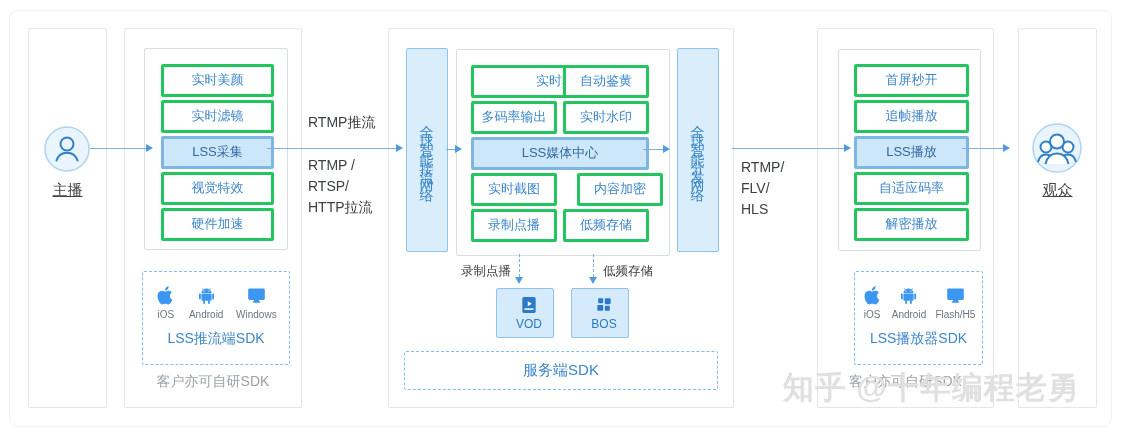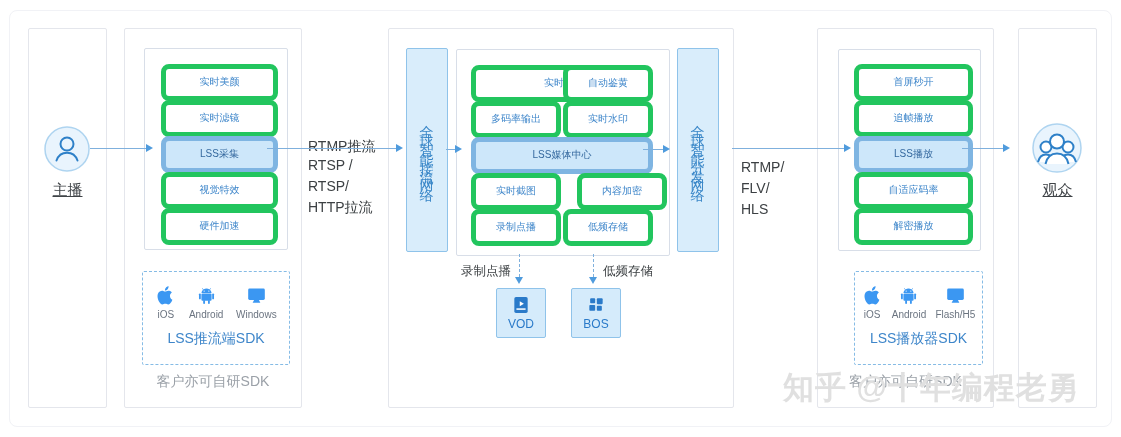--- a/index.html
+++ b/index.html
@@ -2,22 +2,22 @@
 <html><head>
 <meta charset="utf-8">
 <style>
   html,body{margin:0;padding:0;background:#fff;}
   .stage{position:relative;width:1121px;height:437px;background:#fff;overflow:hidden;
          font-family:"Liberation Sans",sans-serif;}
   .card{position:absolute;left:9px;top:10px;width:1101px;height:415px;
         border:1px solid #f1f2f6;border-radius:8px;}
   .panel{position:absolute;border:1px solid #e4e6ec;border-radius:2px;background:#fff;}
   .inner{position:absolute;border:1px solid #d8dee8;background:#fff;border-radius:2px;}
-  .item{position:absolute;border:5px solid #22c55e;color:#3e86ca;font-size:10px;line-height:25px;
-        text-align:center;background:#fff;white-space:nowrap;overflow:hidden;border-radius:8px;}
+  .item{position:absolute;border:3px solid #22c55e;color:#3e86ca;font-size:13px;line-height:25px;
+        text-align:center;background:#fff;white-space:nowrap;overflow:hidden;border-radius:2px;}
   .item.hl{background:#cde7fa;border-color:#7fb5e2;color:#34689e;}
   .strip{position:absolute;background:#d9edfb;border:1px solid #8fc3ea;border-radius:2px;
          display:flex;align-items:center;justify-content:center;}
   .strip span{writing-mode:vertical-rl;text-orientation:upright;font-size:14px;color:#3a87c8;
          letter-spacing:9px;line-height:1;}
   .dashbox{position:absolute;border:1px dashed #85bbe5;background:#fff;border-radius:2px;}
   .hline{position:absolute;height:1px;background:#7fb0dd;z-index:5;}
   .arr-r{position:absolute;width:0;height:0;border-top:4px solid transparent;
          border-bottom:4px solid transparent;border-left:7px solid #4f9bdd;z-index:6;}
   .arr-d{position:absolute;width:0;height:0;border-left:4px solid transparent;
@@ -26,21 +26,21 @@
   .flowlabel{position:absolute;font-size:14px;color:#3c4043;line-height:21px;white-space:nowrap;}
   .flowlabel div{display:block;}
   .smalllbl{position:absolute;font-size:12.5px;color:#3c4043;white-space:nowrap;}
   .caption{position:absolute;font-size:14px;color:#9ba1a8;text-align:center;white-space:nowrap;}
   .plat{position:absolute;display:flex;justify-content:space-around;}
   .plat .p{display:flex;flex-direction:column;align-items:center;gap:3px;}
   .plat .p .lbl{font-size:10px;color:#6b7480;}
   .sdklbl{position:absolute;width:100%;text-align:center;font-size:14px;color:#3e86ca;}
   .store{position:absolute;width:48px;height:48px;background:#d5ebfb;border:1px solid #8fc3ea;
          border-radius:2px;display:flex;flex-direction:column;align-items:center;
-         justify-content:center;gap:2px;}
+         justify-content:center;gap:2px;padding-left:8px;}
   .store .lbl{font-size:12px;color:#2a7ac9;}
   .nodelbl{position:absolute;width:100%;text-align:center;font-size:15px;color:#3f4347;text-decoration:underline;}
   .wm{position:absolute;left:783px;top:367px;font-size:31px;font-weight:700;color:#e0e0e0;
       letter-spacing:1px;white-space:nowrap;z-index:40;}
   .srvtext{width:100%;text-align:center;font-size:15px;color:#3e86ca;line-height:36px;}
 </style>
 </head>
 <body>
 
 <div class="stage">
@@ -98,23 +98,23 @@
       </div>
       <div class="sdklbl" style="top:58px;">LSS推流端SDK</div>
     </div>
     <div class="caption" style="left:0;top:344px;width:100%;">客户亦可自研SDK</div>
   </div>
 
   <div class="hline" style="left:90px;top:148px;width:56px;"></div>
   <div class="arr-r" style="left:146px;top:144px;"></div>
   <div class="hline" style="left:267px;top:148px;width:129px;"></div>
   <div class="arr-r" style="left:396px;top:144px;"></div>
-  <div class="flowlabel" style="left:308px;top:112px;margin-top:24px;">RTMP推流</div>
+  <div class="flowlabel" style="left:308px;top:112px;">RTMP推流</div>
   <div class="flowlabel" style="left:308px;top:155px;">
-    <div>RTSP /</div>
+    <div>RTMP /</div>
     <div>RTSP/</div>
     <div>HTTP拉流</div>
   </div>
 
   <div class="panel" style="left:388px;top:28px;width:344px;height:378px;">
     <div class="strip" style="left:17px;top:19px;width:40px;height:202px;">
       <span>全球智能接流网络</span>
     </div>
     <div class="inner" style="left:67px;top:20px;width:212px;height:205px;"></div>
 
@@ -159,20 +159,23 @@
           <g fill="#2a7ac9">
             <rect x="5" y="4" width="6" height="6" rx="1"></rect>
             <rect x="13" y="4" width="7" height="7" rx="1"></rect>
             <rect x="4" y="12" width="7" height="7" rx="1"></rect>
             <rect x="13" y="13" width="6" height="6" rx="1"></rect>
           </g>
         </svg>
       <span class="lbl">BOS</span>
     </div>
 
+    <div class="dashbox" style="left:15px;top:322px;width:312px;height:37px;">
+      <div class="srvtext">服务端SDK</div>
+    </div>
   </div>
 
   <div class="hline" style="left:732px;top:148px;width:112px;"></div>
   <div class="arr-r" style="left:844px;top:144px;"></div>
   <div class="flowlabel" style="left:741px;top:157px;">
     <div>RTMP/</div>
     <div>FLV/</div>
     <div>HLS</div>
   </div>
 

